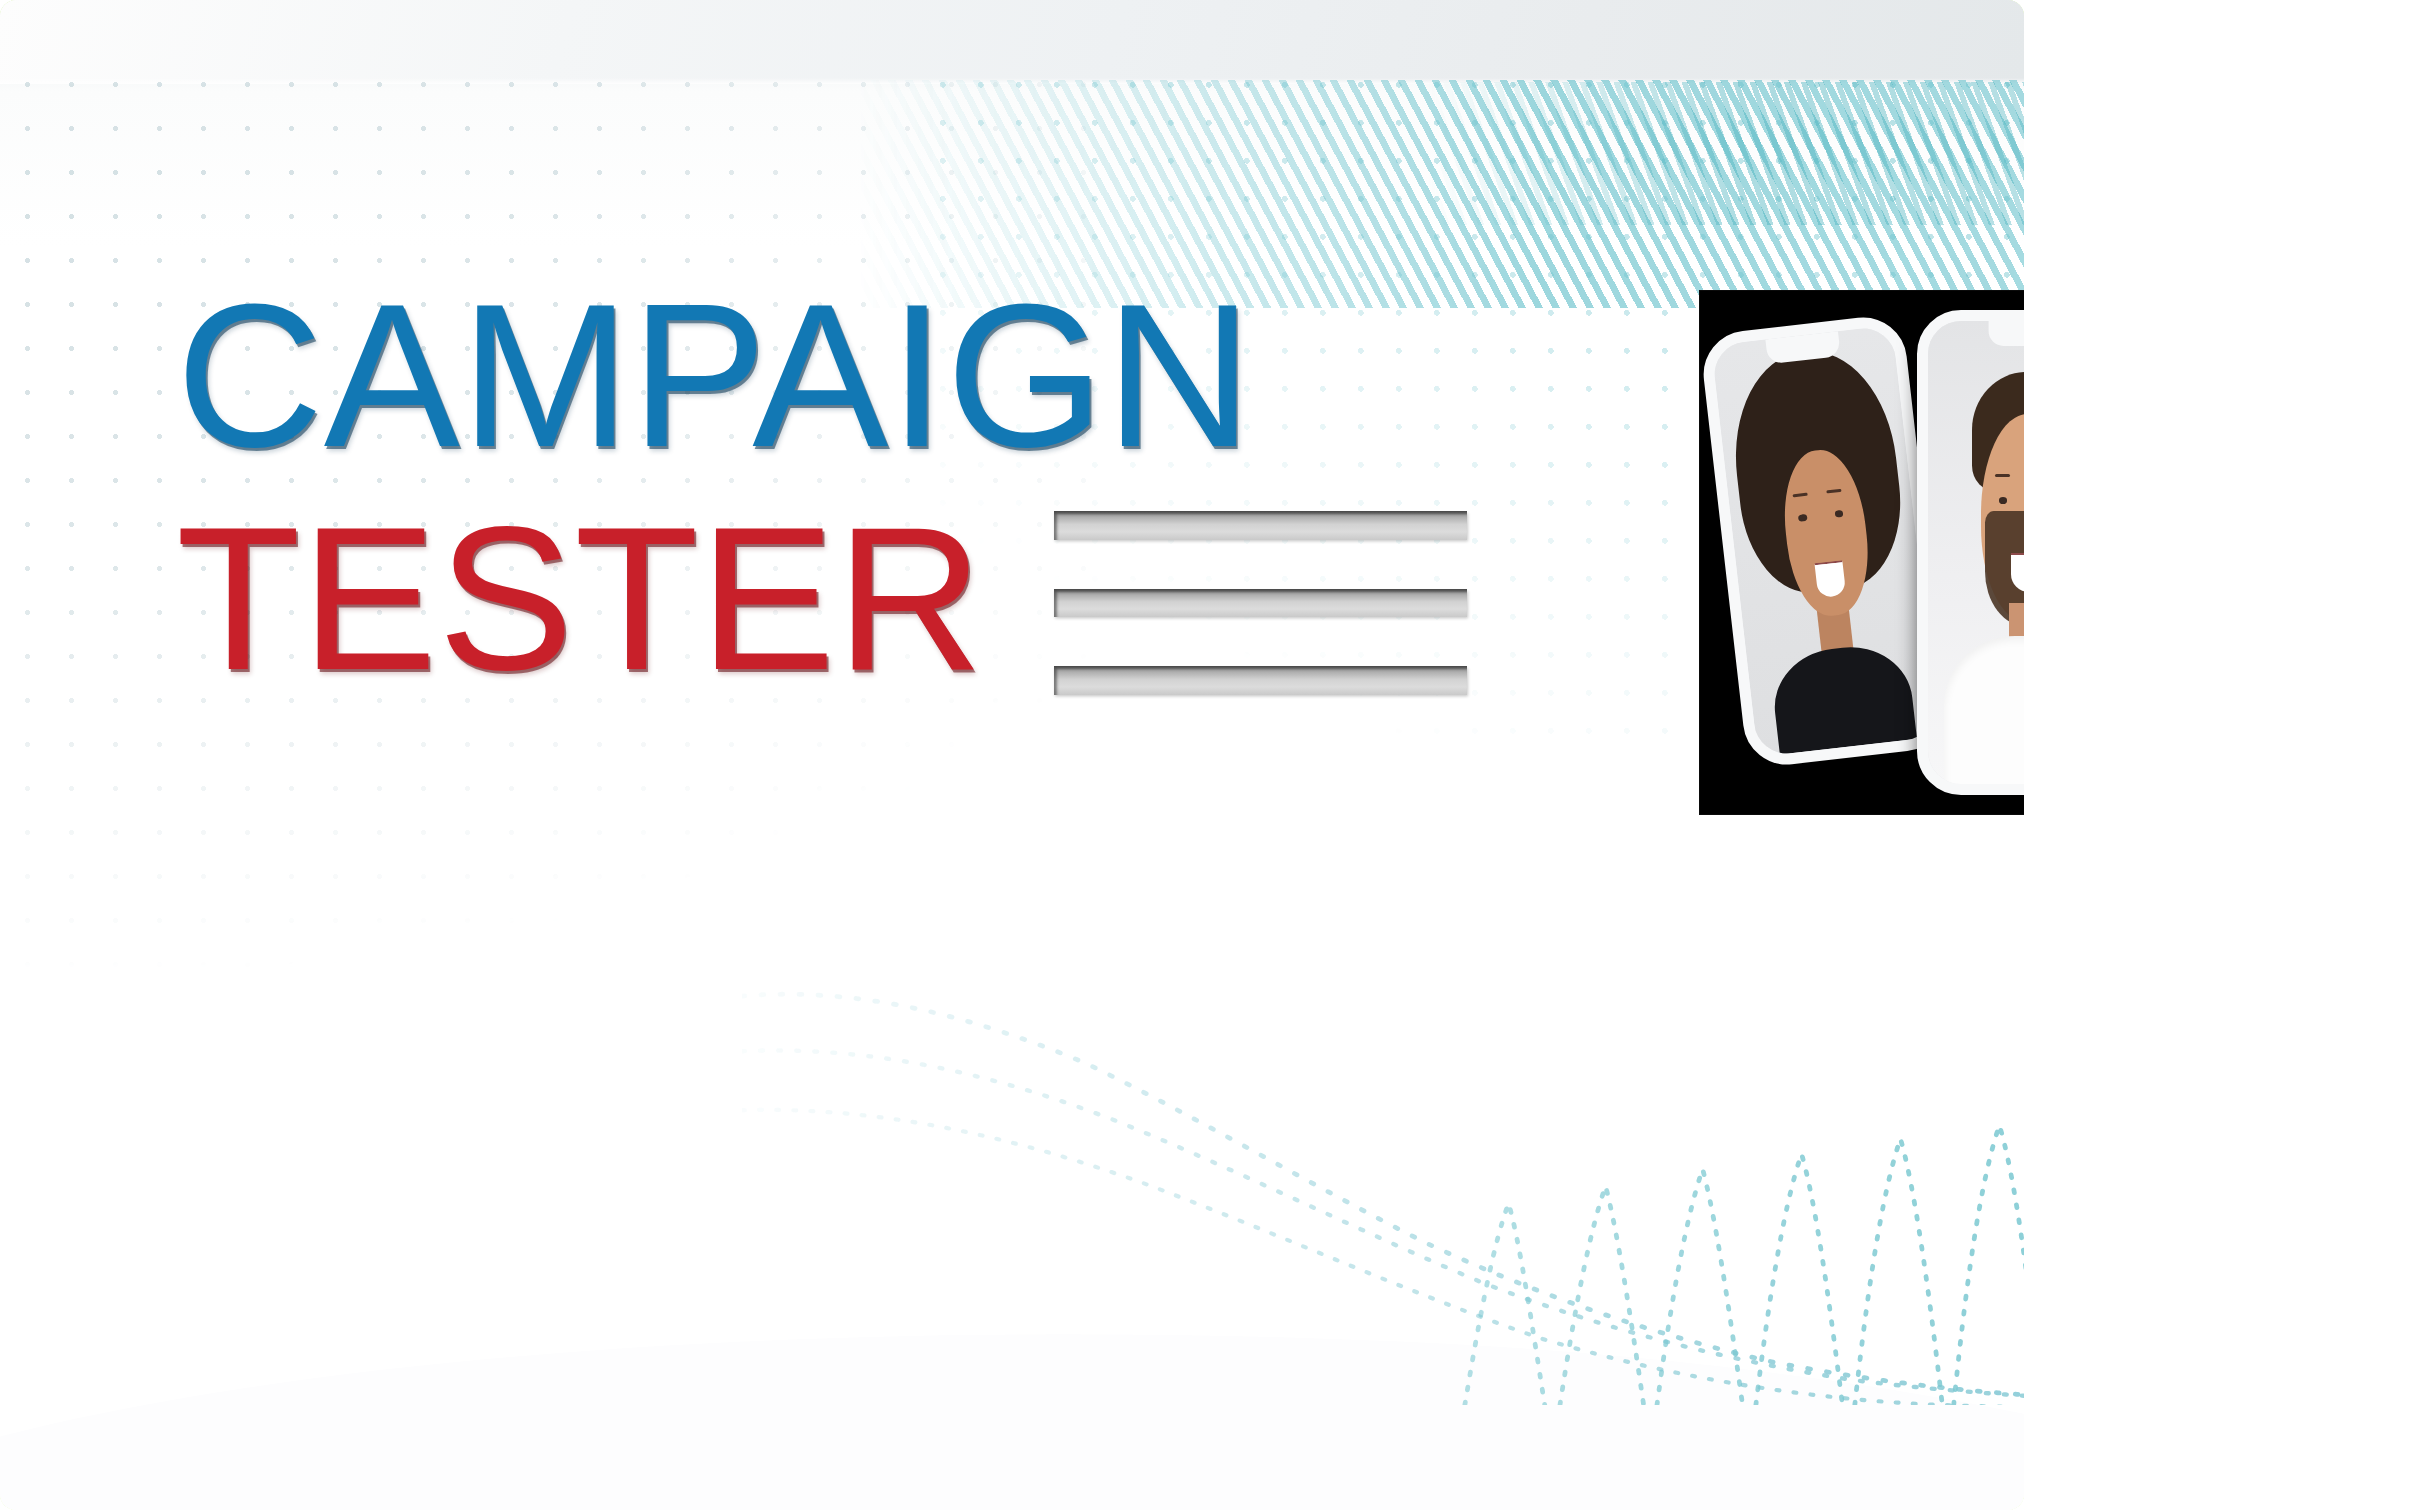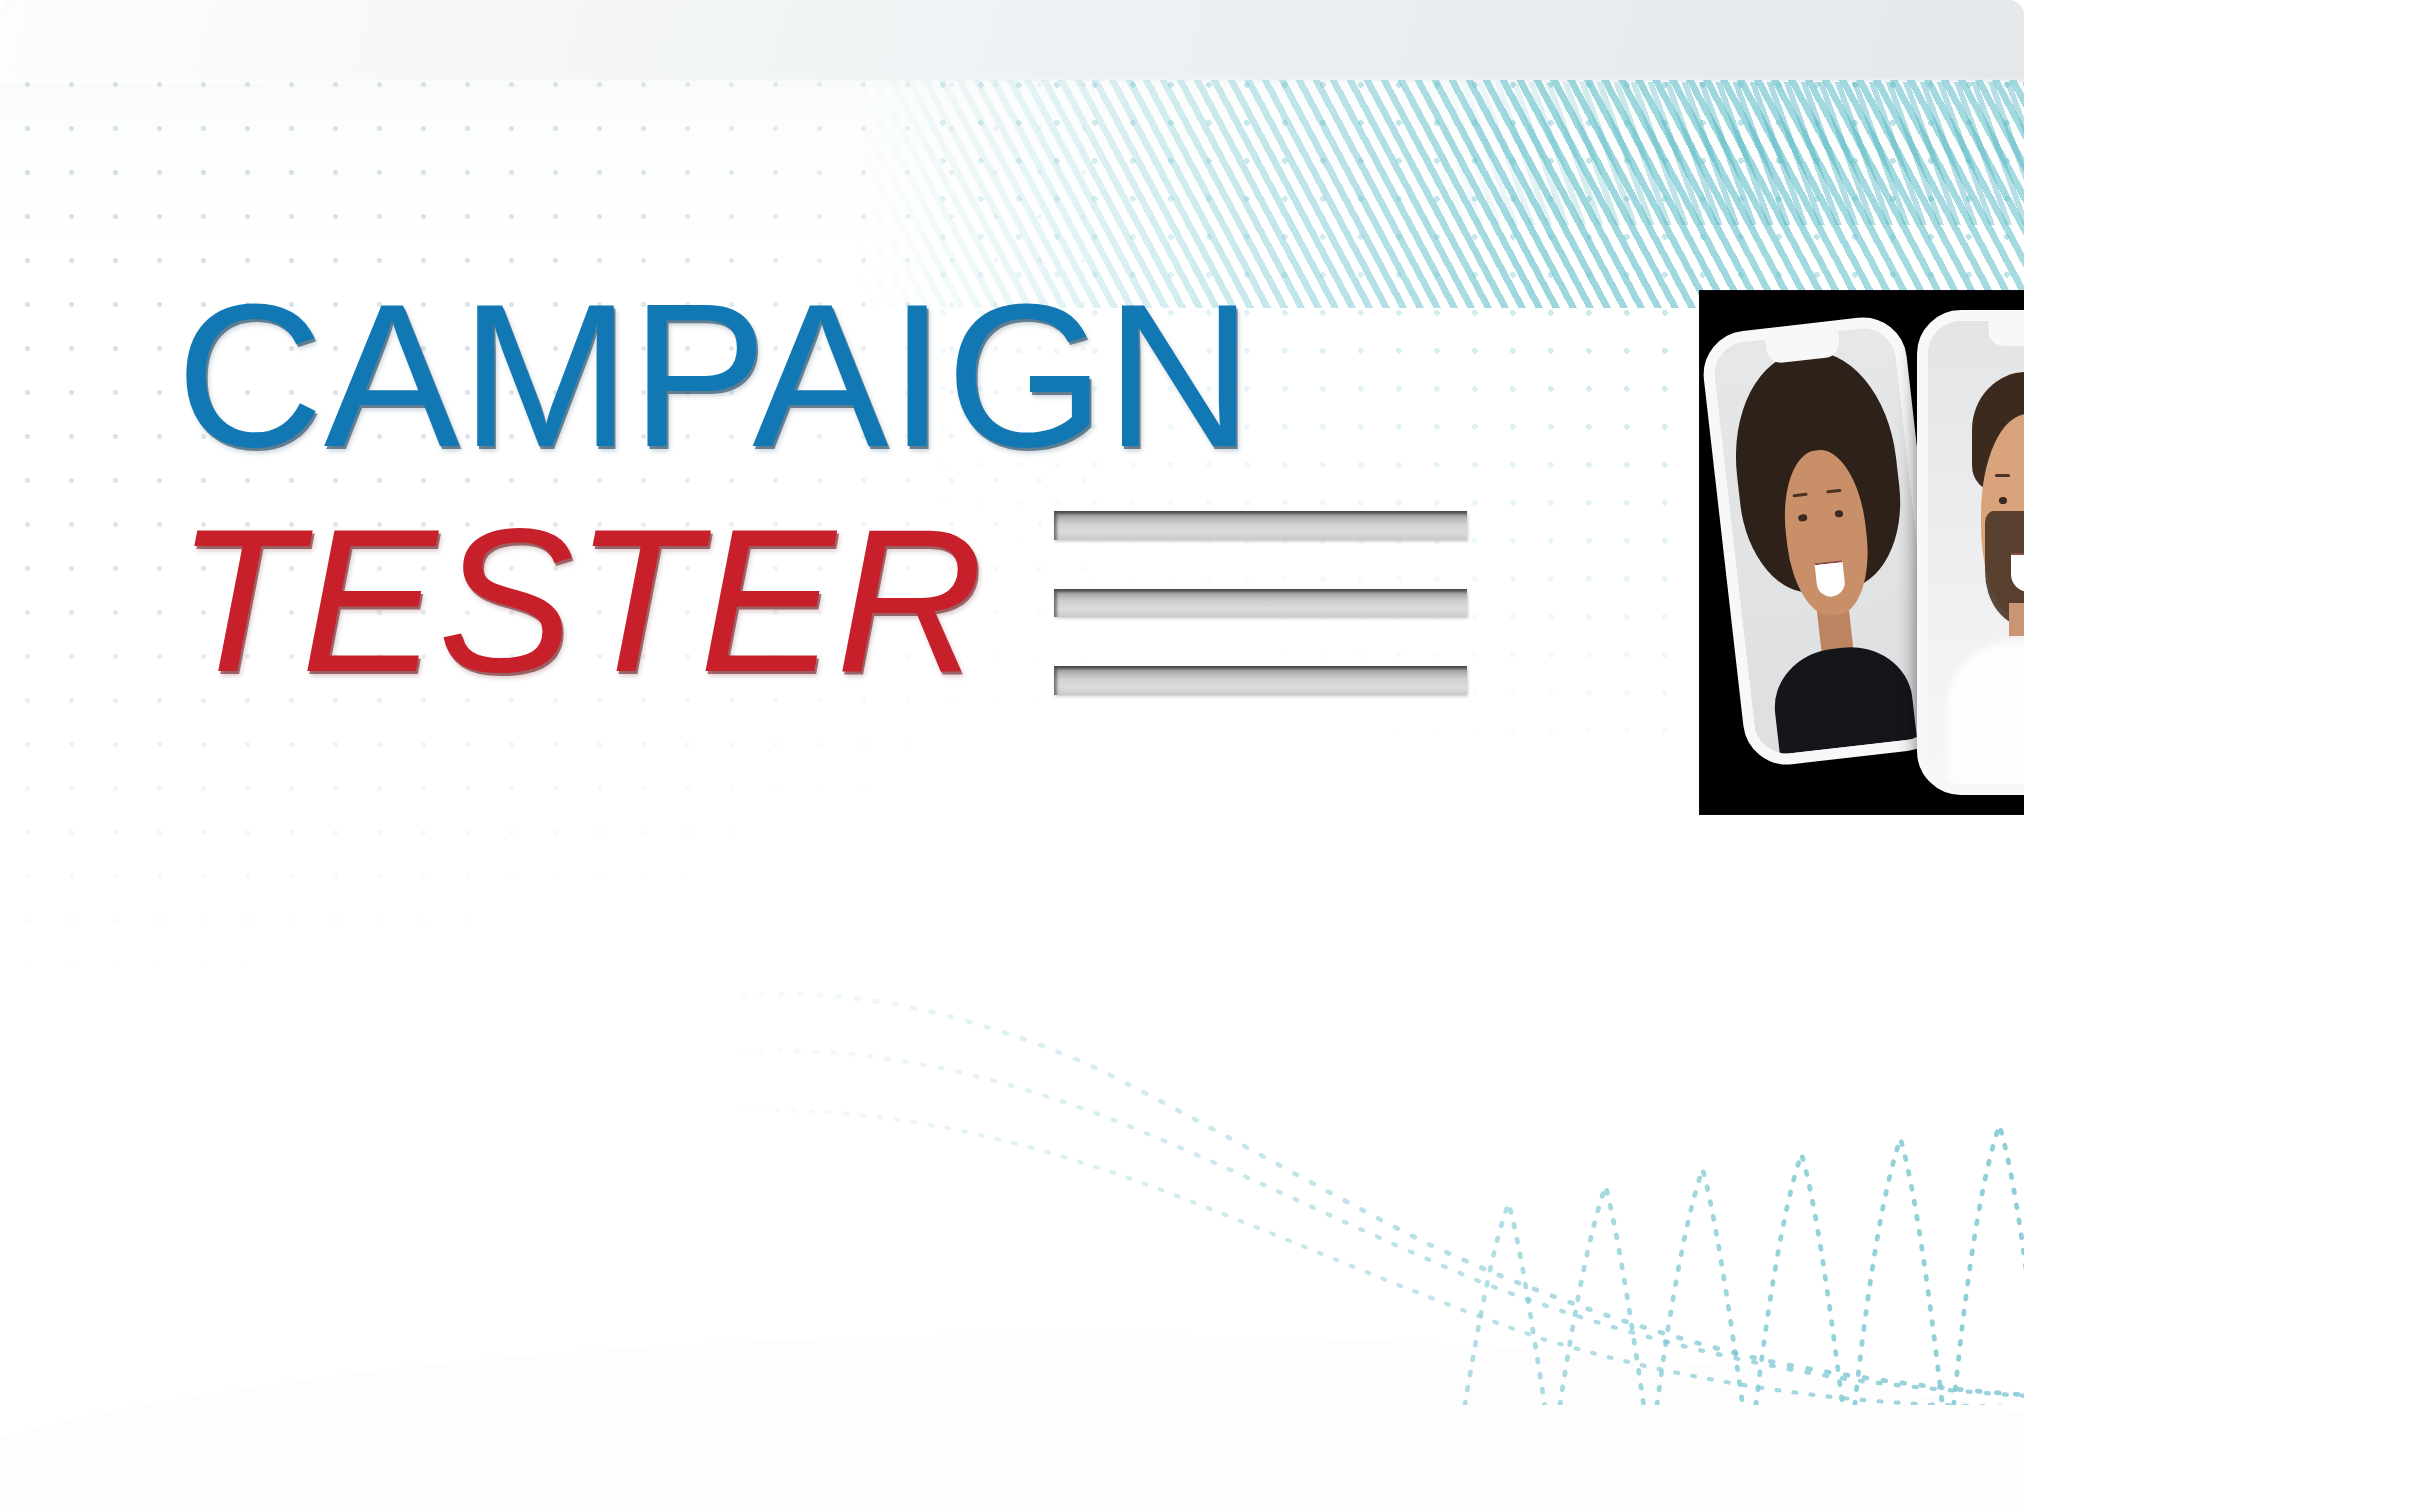--- a/index.html
+++ b/index.html
@@ -149,23 +149,22 @@
   }
   .logo-campaign {
     font-size: 204px;
     color: #1278B4;
     text-shadow:
        1.9px 2.9px 0 rgba(10,52,82,.55),
        2.9px 4.8px 4.8px rgba(10,52,82,.22);
   }
   .logo-row {
     display: flex;
-    align-items: flex-end;
+    align-items: center;
     margin-top: 34px;
-    font-style: italic;
   }
   .logo-tester {
     font-size: 204px;
     color: #C8202A;
     text-shadow:
        1.9px 2.9px 0 rgba(96,10,14,.55),
        2.9px 4.8px 4.8px rgba(96,10,14,.22);
   }
   .logo-bars {
     margin-left: 70px;

